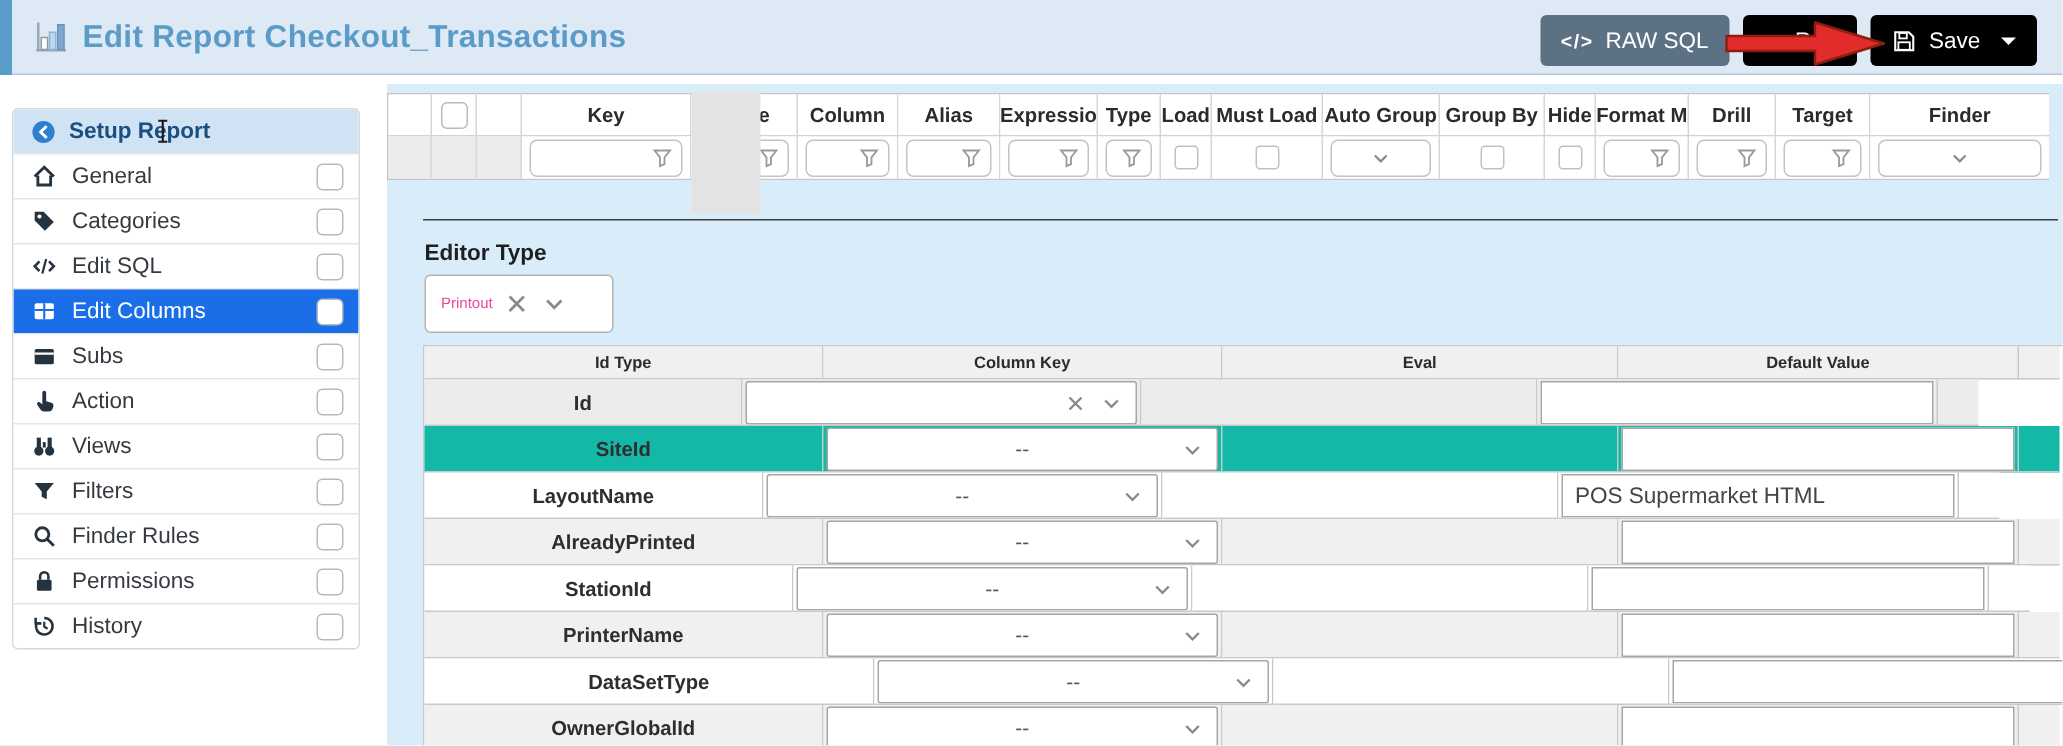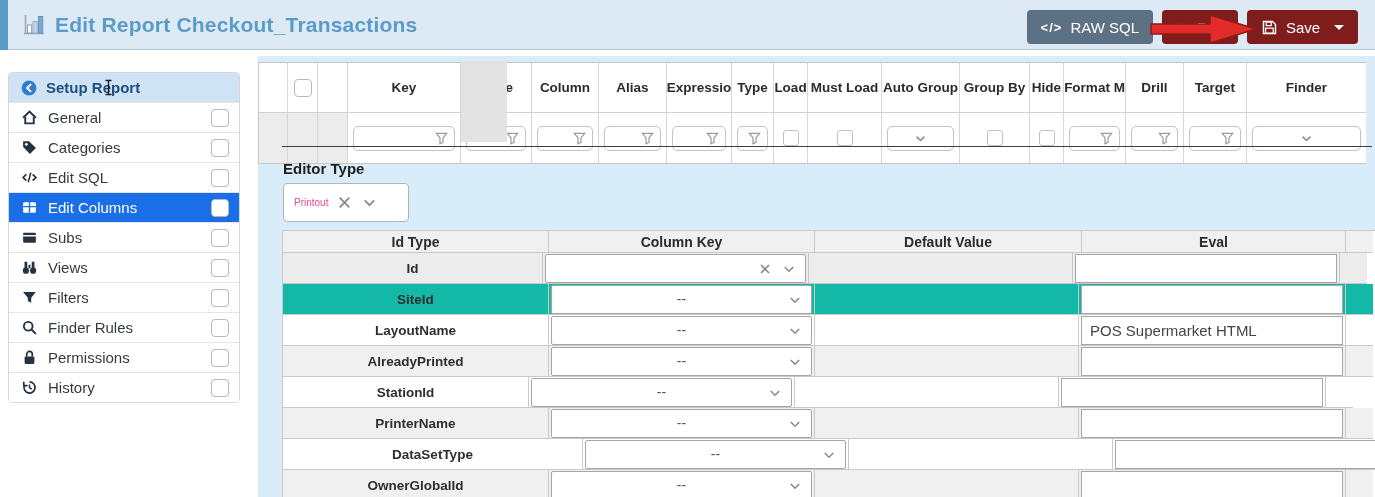--- a/index.html
+++ b/index.html
@@ -15,21 +15,21 @@
   }
   .appbar-accent { position:absolute; left:0; top:0; width:8px; height:50px; background:#5b9dc9; }
   .appbar-icon { margin-left:22px; width:24px; height:24px; display:inline-block; }
   .appbar-title { margin-left:9px; font-size:21px; font-weight:600; color:#5b9bc8; letter-spacing:.2px; }
   .appbar-buttons { position:absolute; right:17px; top:10px; height:34px; display:flex; gap:9px; }
   .btn {
     height:34px; border:none; border-radius:4px; color:#fff; font-size:15px;
     font-family:inherit; display:flex; align-items:center; gap:8px; padding:0 14px; cursor:pointer;
   }
   .btn-slate { background:#5d7184; }
-  .btn-green { background:#7f1d1d; }
+  .btn-green { background:#000000; }
   .btn .codeglyph { font-size:13px; font-weight:700; letter-spacing:1px; }
   .btn-run { width:76px; justify-content:center; }
   .btn-save { width:111px; }
   .save-caret { width:0; height:0; border-left:5px solid transparent; border-right:5px solid transparent;
     border-top:5px solid #ffffff; margin-left:6px; }
   .red-arrow { position:absolute; left:1148px; top:12px; width:112px; height:34px; z-index:30; pointer-events:none; }
   
   .sidebar {
     position:absolute; left:8px; top:72px; width:232px;
     background:#fff; border:1px solid #d4d8dc; border-radius:4px; overflow:hidden;
@@ -51,21 +51,21 @@
   }
   .ibeam { position:absolute; left:95px; top:6px; width:9px; height:17px; }
   
   .panel {
     position:absolute; left:258px; top:56px; width:1117px; height:441px;
     background:#d9ecfa; overflow:hidden;
   }
   
   .cgrid { position:absolute; left:0; top:6px; width:1108px; background:#fff;
     border:1px solid #c6c6c6; }
-  .cg-row { display:flex; height:50px; }
+  .cg-row { display:flex; height:28px; }
   .cg-row.hdr { border-bottom:1px solid #d2d2d2; }
   .cg-cell {
     border-right:1px solid #d6d6d6; display:flex; align-items:center; justify-content:center;
     overflow:hidden; white-space:nowrap; flex:0 0 auto; background:#fff;
   }
   .cg-cell:last-child { border-right:none;align-items:center; }
   .cg-cell.hcell { font-size:13.5px; font-weight:700; color:#2b2b2b; }
   .cg-cell.gray { background:#ececec; }
   .f-input {
     width:calc(100% - 10px); height:25px; background:#fff; border:1px solid #c3c3c3; border-radius:5px;
@@ -87,21 +87,21 @@
     border:1px solid #b3b3b3; border-radius:4px; display:flex; align-items:center; padding:0 10px; gap:8px; cursor:pointer;
   }
   .editor-select .val { font-size:10px; color:#ec4899; }
   
   .idtable { position:absolute; left:24px; top:174px; background:#fff; border:1px solid #c9c9c9; }
   .it-row { display:flex; }
   .it-cell { border-right:1px solid #c9c9c9; border-bottom:1px solid #c9c9c9; flex:0 0 auto;
     display:flex; align-items:center; overflow:hidden; }
   .it-cell:last-child { border-right:none; }
   .it-hrow .it-cell { height:22px; background:#f0f0f0; justify-content:center;
-    font-size:14px; font-weight:700; color:#2b2b2b; }
+    font-size:11px; font-weight:700; color:#2b2b2b; }
   .it-drow .it-cell { height:31px; }
   .it-name { justify-content:center; font-size:13.5px; font-weight:700; color:#2e2e2e; }
   .row-a { background:#ececec; } .row-b { background:#14b8a6; }
   .row-g { background:#f0f0f0; } .row-w { background:#ffffff; }
   .ck-dd {
     width:calc(100% - 4px); height:29px; margin:0 2px; background:#fff; border:1px solid #a6a6a6;
     border-radius:2px; position:relative; display:flex; align-items:center; justify-content:center;
     font-size:14px; color:#555; cursor:pointer;
   }
   .ck-dd .ddcaret { position:absolute; right:8px; top:6px; }
@@ -222,20 +222,29 @@
             <rect x="2" y="3.5" width="12" height="9.5" rx="1" fill="currentColor"></rect>
             <path d="M2 6.3 H14" stroke="var(--item-bg,#fff)" stroke-width="1.4"></path>
           </svg>
         </span>
         <span class="lbl">Subs</span>
         <span class="cbx"></span>
       </div>
       <div class="side-item">
         <span class="icn">
           <svg xmlns="http://www.w3.org/2000/svg" viewBox="0 0 16 16" width="17" height="17">
+            <path d="M6.8 2.6 a1.2 1.2 0 0 1 2.4 0 V8 l3.4 .9 a1.9 1.9 0 0 1 1.2 2.1 l-.5 1.6 a2.6 2.6 0 0 1 -2.5 1.9 H8 a3 3 0 0 1 -2.6 -1.6 L3.6 10.2 a1.2 1.2 0 0 1 2 -1.3 L6.8 10 Z" fill="currentColor"></path>
+          </svg>
+        </span>
+        <span class="lbl">Action</span>
+        <span class="cbx"></span>
+      </div>
+      <div class="side-item">
+        <span class="icn">
+          <svg xmlns="http://www.w3.org/2000/svg" viewBox="0 0 16 16" width="17" height="17">
             <rect x="3.3" y="2.6" width="2.6" height="6" fill="currentColor"></rect>
             <rect x="10.1" y="2.6" width="2.6" height="6" fill="currentColor"></rect>
             <rect x="7.1" y="5.4" width="1.8" height="3.4" fill="currentColor"></rect>
             <circle cx="4.6" cy="11" r="2.9" fill="currentColor"></circle>
             <circle cx="11.4" cy="11" r="2.9" fill="currentColor"></circle>
           </svg>
         </span>
         <span class="lbl">Views</span>
         <span class="cbx"></span>
       </div>
@@ -473,30 +482,30 @@
   </div>
 
   <div class="idtable" id="idtable">
       <div class="it-row it-hrow">
         <div class="it-cell" style="width: 266px;">
           <span>Id Type</span>
         </div>
         <div class="it-cell" style="width: 266px;">
           <span>Column Key</span>
         </div>
+        <div class="it-cell" style="width: 264px;">
+          <span>Eval</span>
+        </div>
         <div class="it-cell" style="width: 267px;">
           <span>Default Value</span>
         </div>
-        <div class="it-cell" style="width: 264px;">
-          <span>Eval</span>
-        </div>
         <div class="it-cell" style="width: 27px;"></div>
       </div>
       <div class="it-row it-drow">
-        <div class="it-cell it-name row-a" style="width: 260px;">
+        <div class="it-cell it-name row-a" style="width: 212px;">
           <span>Id</span>
         </div>
         <div class="it-cell row-a" style="width: 266px;">
           <div class="ck-dd">
             <span></span>
             <span class="ddclear">
               <svg xmlns="http://www.w3.org/2000/svg" viewBox="0 0 16 16" width="16" height="16">
                 <path d="M4 4 L12 12 M12 4 L4 12" stroke="#8a8a8a" stroke-width="1.6"></path>
               </svg>
             </span>
@@ -531,21 +540,21 @@
         </div>
         <div class="it-cell row-b" style="width: 264px;">
           <span></span>
         </div>
         <div class="it-cell row-b" style="width: 267px;">
           <div class="dv-input"></div>
         </div>
         <div class="it-cell row-b" style="width: 27px;"></div>
       </div>
       <div class="it-row it-drow">
-        <div class="it-cell it-name row-w" style="width: 266px;">
+        <div class="it-cell it-name row-w" style="width: 226px;">
           <span>LayoutName</span>
         </div>
         <div class="it-cell row-w" style="width: 266px;">
           <div class="ck-dd">
             <span>--</span>
             <span class="ddcaret">
               <svg xmlns="http://www.w3.org/2000/svg" viewBox="0 0 16 16" width="16" height="16">
                 <path d="M3.8 6 L8 10.2 L12.2 6" fill="none" stroke="#8a8a8a" stroke-width="1.6"></path>
               </svg>
             </span>

